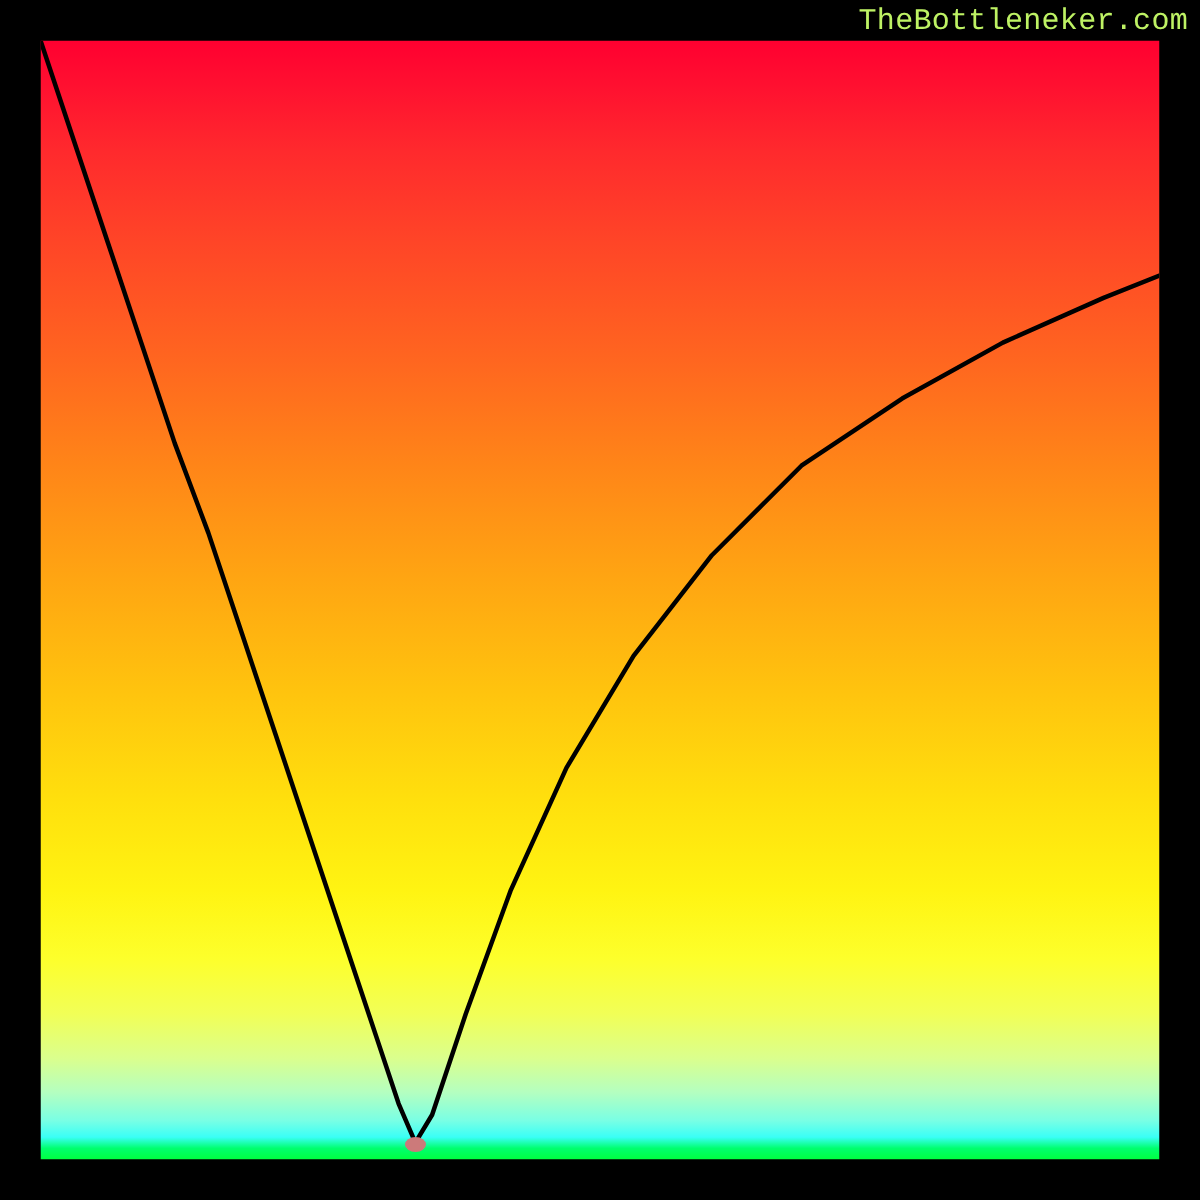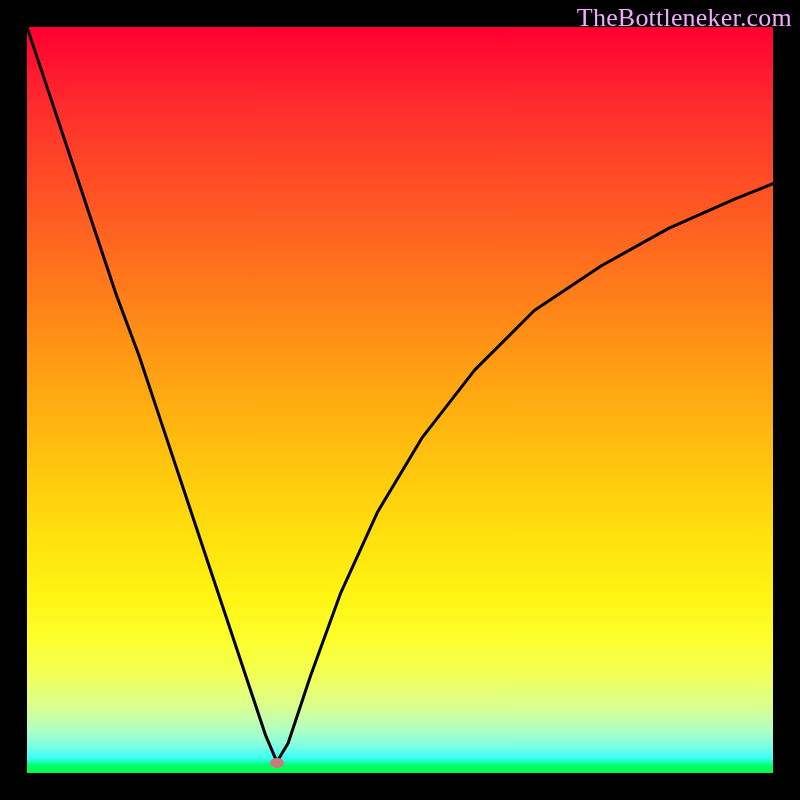--- a/index.html
+++ b/index.html
@@ -53,23 +53,23 @@
     width: 14px;
     height: 10px;
     background: #cc7a7a;
     border-radius: 50%;
     transform: translate(-50%, -50%);
   }
   .watermark {
     position: absolute;
     top: 3px;
     right: 8px;
-    color: #f0abfc;
-    font-family: Liberation Serif, serif;
-    font-size: 26px;
+    color: #bef264;
+    font-family: Liberation Mono, monospace;
+    font-size: 20px;
     letter-spacing: 0.2px;
   }
 </style>
 </head>
 <body>
 
 <div class="outer">
   <div class="watermark">TheBottleneker.com</div>
   <div class="plot-area">
     <div class="gradient-bg"></div>

